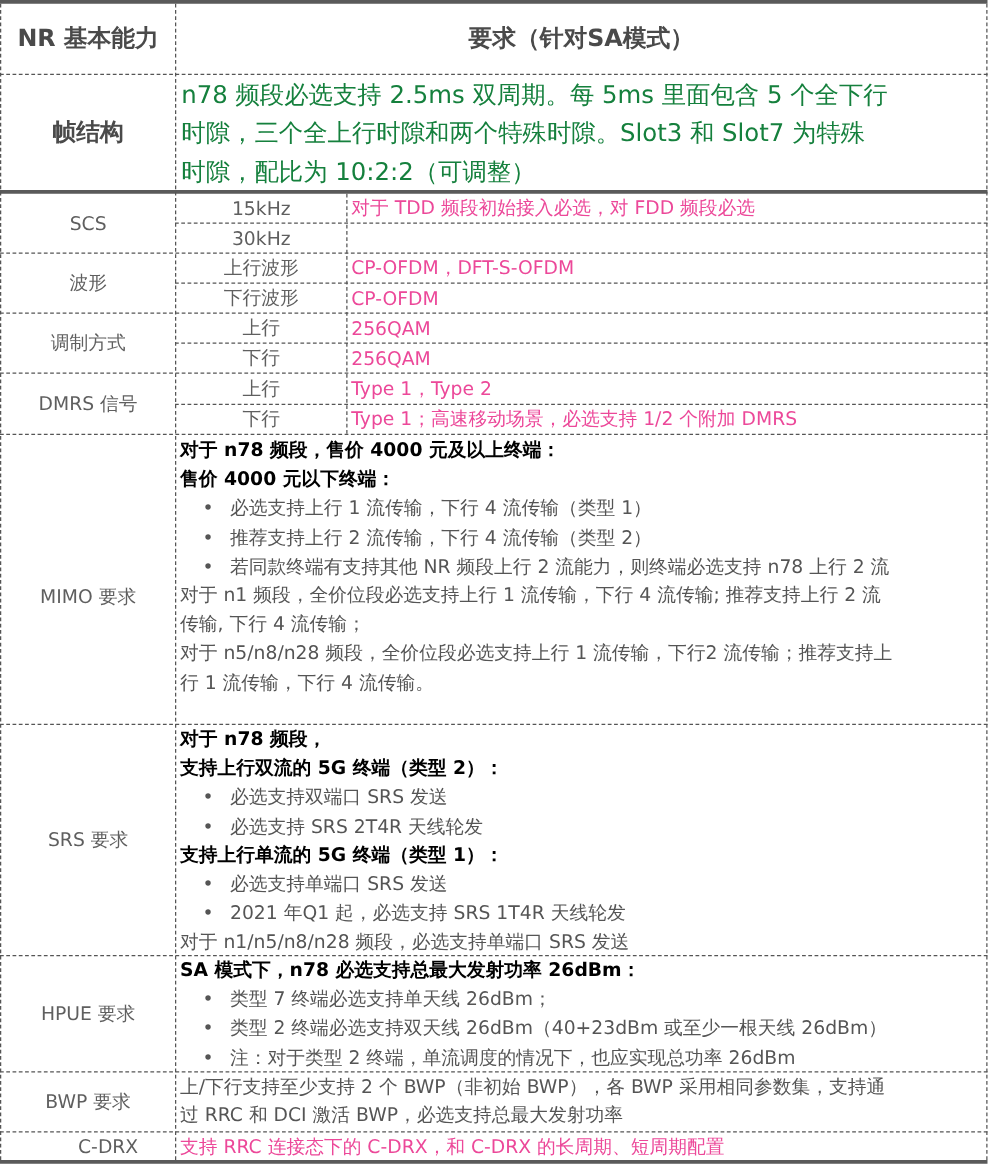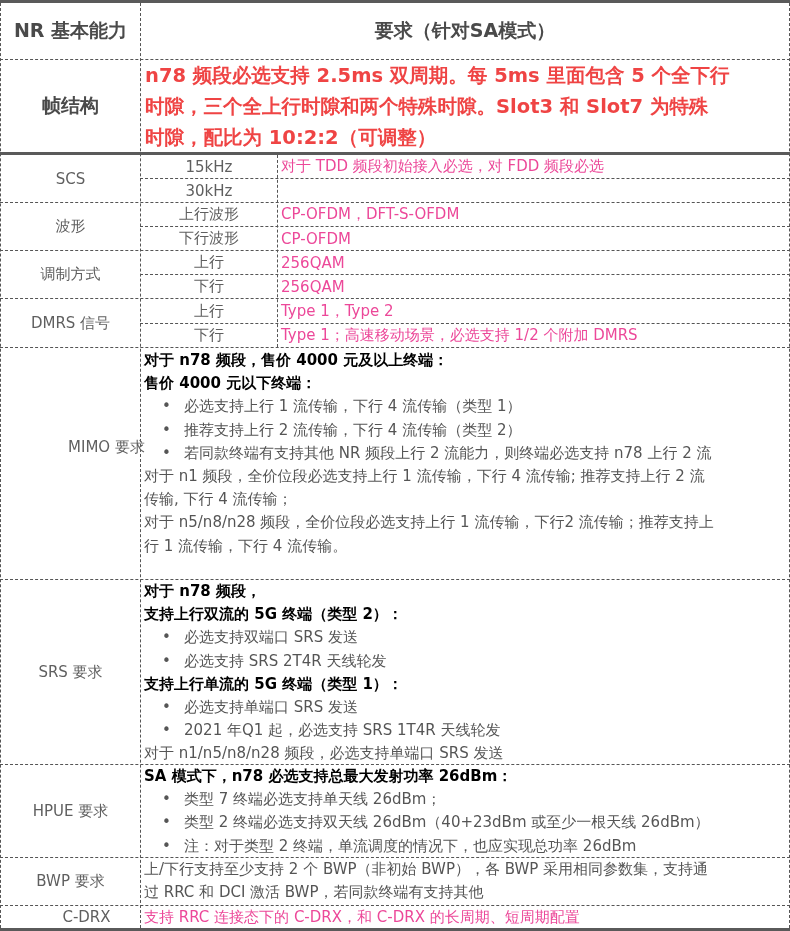--- a/index.html
+++ b/index.html
@@ -8,21 +8,21 @@
   .wrap { position:absolute; left:0; top:0; width:790px; height:931px; }
   .topbar { position:absolute; left:0; top:0; width:790px; height:3px; background:#5a5a5a; }
   .midbar { position:absolute; left:0; top:152px; width:790px; height:3px; background:#5a5a5a; }
   .botbar { position:absolute; left:0; top:928px; width:790px; height:3px; background:#5a5a5a; }
   .vl { position:absolute; width:0; border-left:1px dashed #555; }
   .hl { position:absolute; height:0; border-top:1px dashed #555; }
   .cell { position:absolute; box-sizing:border-box; display:flex; align-items:center; overflow:hidden; }
   .c-center { justify-content:center; text-align:center; }
   .c-left { justify-content:flex-start; text-align:left; padding-left:3px; }
   .hdr { font-weight:bold; font-size:19px; color:#4a4a4a; }
-  .frame-text { font-weight:bold; font-size:19.5px; color:#ef4444; line-height:31px; padding-left:4px; padding-right:2px; display:block; }
+  .frame-text { font-weight:normal; font-size:19.5px; color:#15803d; line-height:31px; padding-left:4px; padding-right:2px; display:block; }
   .label { font-size:15px; color:#5f5f5f; }
   .val { font-size:15px; color:#ec4899; white-space:nowrap; }
   .block { position:absolute; box-sizing:border-box; padding-left:3px; font-size:15px; color:#555; line-height:23.2px; }
   .block .b { font-weight:bold; color:#000000; white-space:nowrap; }
   .block .li { padding-left:18px; white-space:nowrap; }
   .block .li .dot { display:inline-block; width:22px; }
   .block .p { white-space:nowrap; }
 </style>
 </head>
 <body>
@@ -79,21 +79,21 @@
   <div class="cell c-left val" style="left:278px;top:251px;width:511px;height:23px;">256QAM</div>
   <div class="cell c-center label" style="left:141px;top:275px;width:136px;height:23px;">下行</div>
   <div class="cell c-left val" style="left:278px;top:275px;width:511px;height:23px;">256QAM</div>
 
   <div class="cell c-center label" style="left:1px;top:299px;width:139px;height:48px;">DMRS 信号</div>
   <div class="cell c-center label" style="left:141px;top:299px;width:136px;height:24px;">上行</div>
   <div class="cell c-left val" style="left:278px;top:299px;width:511px;height:24px;">Type 1，Type 2</div>
   <div class="cell c-center label" style="left:141px;top:324px;width:136px;height:23px;">下行</div>
   <div class="cell c-left val" style="left:278px;top:324px;width:511px;height:23px;">Type 1；高速移动场景，必选支持 1/2 个附加 DMRS</div>
 
-  <div class="cell c-center label" style="left:1px;top:332px;width:139px;height:231px;margin-left:36px;">MIMO 要求</div>
+  <div class="cell c-center label" style="left:1px;top:362px;width:139px;height:231px;">MIMO 要求</div>
   <div class="block" style="left:141px;top:349px;width:648px;height:230px;">
     <div class="b">对于 n78 频段，售价 4000 元及以上终端：</div>
     <div class="b">售价 4000 元以下终端：</div>
     <div class="li"><span class="dot">•</span><span>必选支持上行 1 流传输，下行 4 流传输（类型 1）</span></div>
     <div class="li"><span class="dot">•</span><span>推荐支持上行 2 流传输，下行 4 流传输（类型 2）</span></div>
     <div class="li"><span class="dot">•</span><span>若同款终端有支持其他 NR 频段上行 2 流能力，则终端必选支持 n78 上行 2 流</span></div>
     <div class="p">对于 n1 频段，全价位段必选支持上行 1 流传输，下行 4 流传输; 推荐支持上行 2 流</div>
     <div class="p">传输, 下行 4 流传输；</div>
     <div class="p">对于 n5/n8/n28 频段，全价位段必选支持上行 1 流传输，下行2 流传输；推荐支持上</div>
     <div class="p">行 1 流传输，下行 4 流传输。</div>
@@ -115,18 +115,18 @@
   <div class="block" style="left:141px;top:765px;width:648px;height:92px;">
     <div class="b">SA 模式下，n78 必选支持总最大发射功率 26dBm：</div>
     <div class="li"><span class="dot">•</span><span>类型 7 终端必选支持单天线 26dBm；</span></div>
     <div class="li"><span class="dot">•</span><span>类型 2 终端必选支持双天线 26dBm（40+23dBm 或至少一根天线 26dBm）</span></div>
     <div class="li"><span class="dot">•</span><span>注：对于类型 2 终端，单流调度的情况下，也应实现总功率 26dBm</span></div>
   </div>
 
   <div class="cell c-center label" style="left:1px;top:858px;width:139px;height:47px;">BWP 要求</div>
   <div class="block" style="left:141px;top:858px;width:648px;height:47px;">
     <div class="p">上/下行支持至少支持 2 个 BWP（非初始 BWP），各 BWP 采用相同参数集，支持通</div>
-    <div class="p">过 RRC 和 DCI 激活 BWP，若同款终端有支持其他</div>
+    <div class="p">过 RRC 和 DCI 激活 BWP，必选支持总最大发射功率</div>
   </div>
 
   <div class="cell c-center label" style="left:1px;top:906px;width:139px;height:22px;margin-left:16px;">C-DRX</div>
   <div class="cell c-left val" style="left:141px;top:906px;width:648px;height:22px;">支持 RRC 连接态下的 C-DRX，和 C-DRX 的长周期、短周期配置</div>
 </div>
 
 </body></html>

